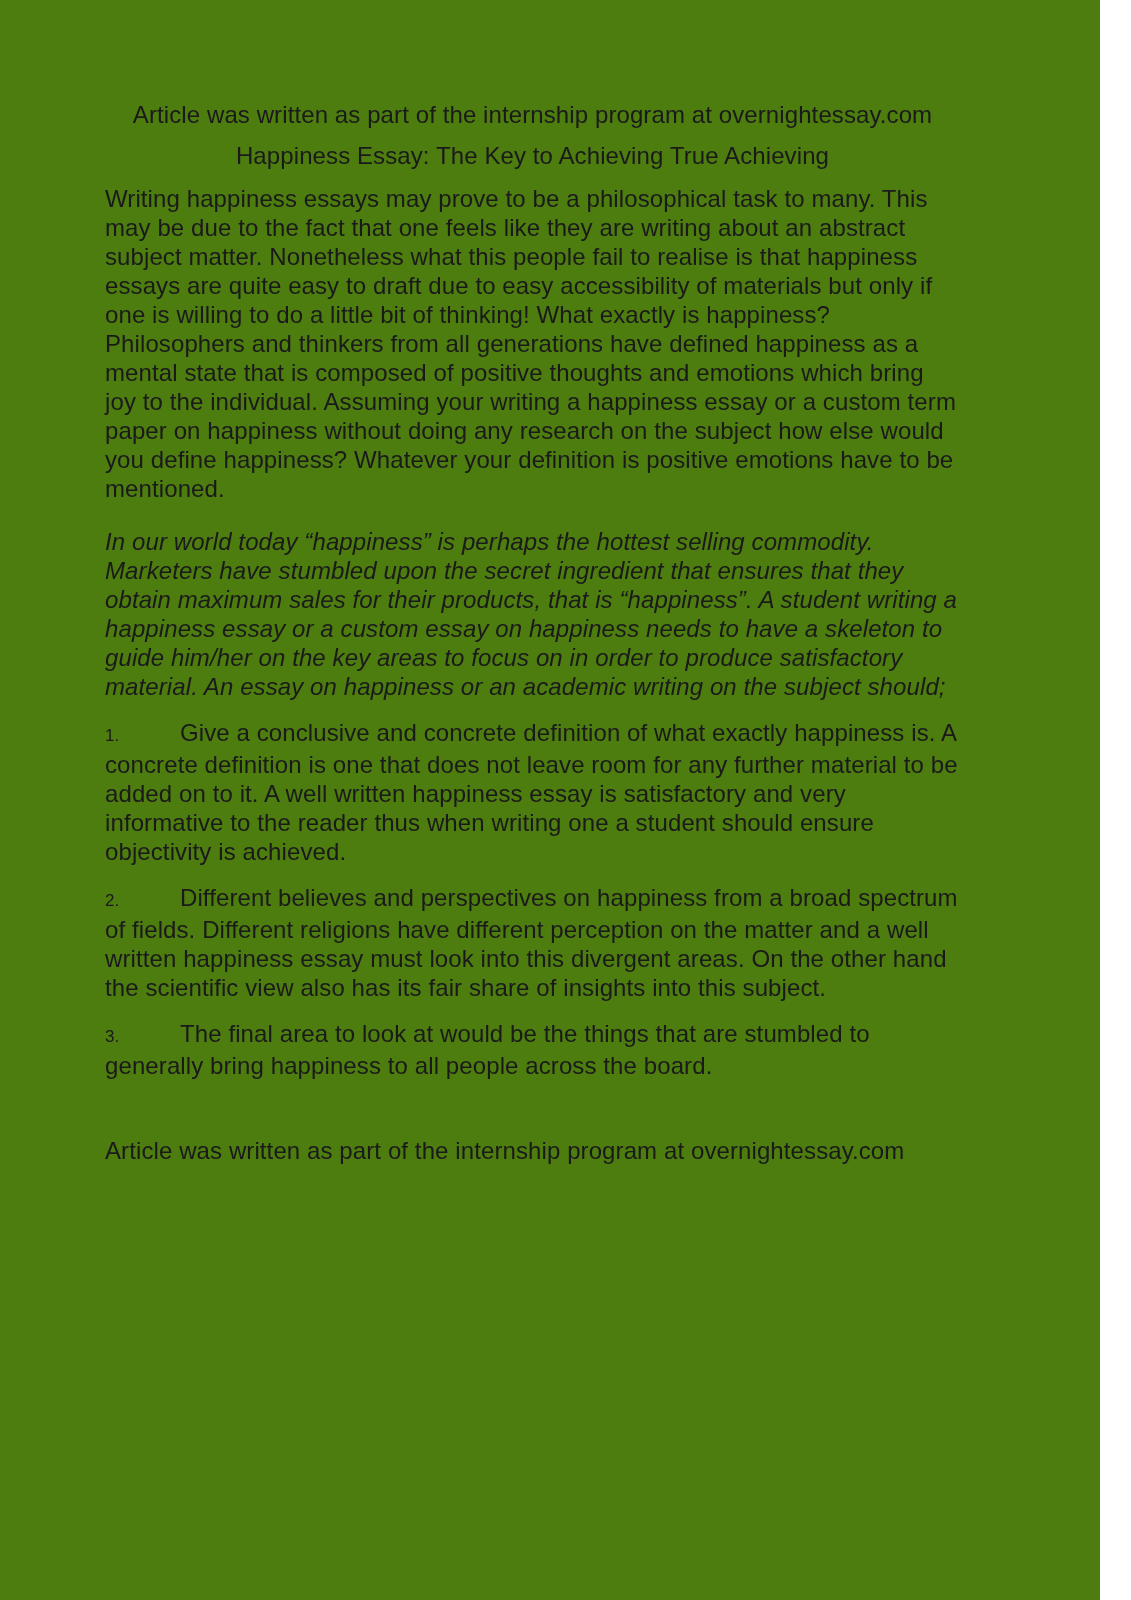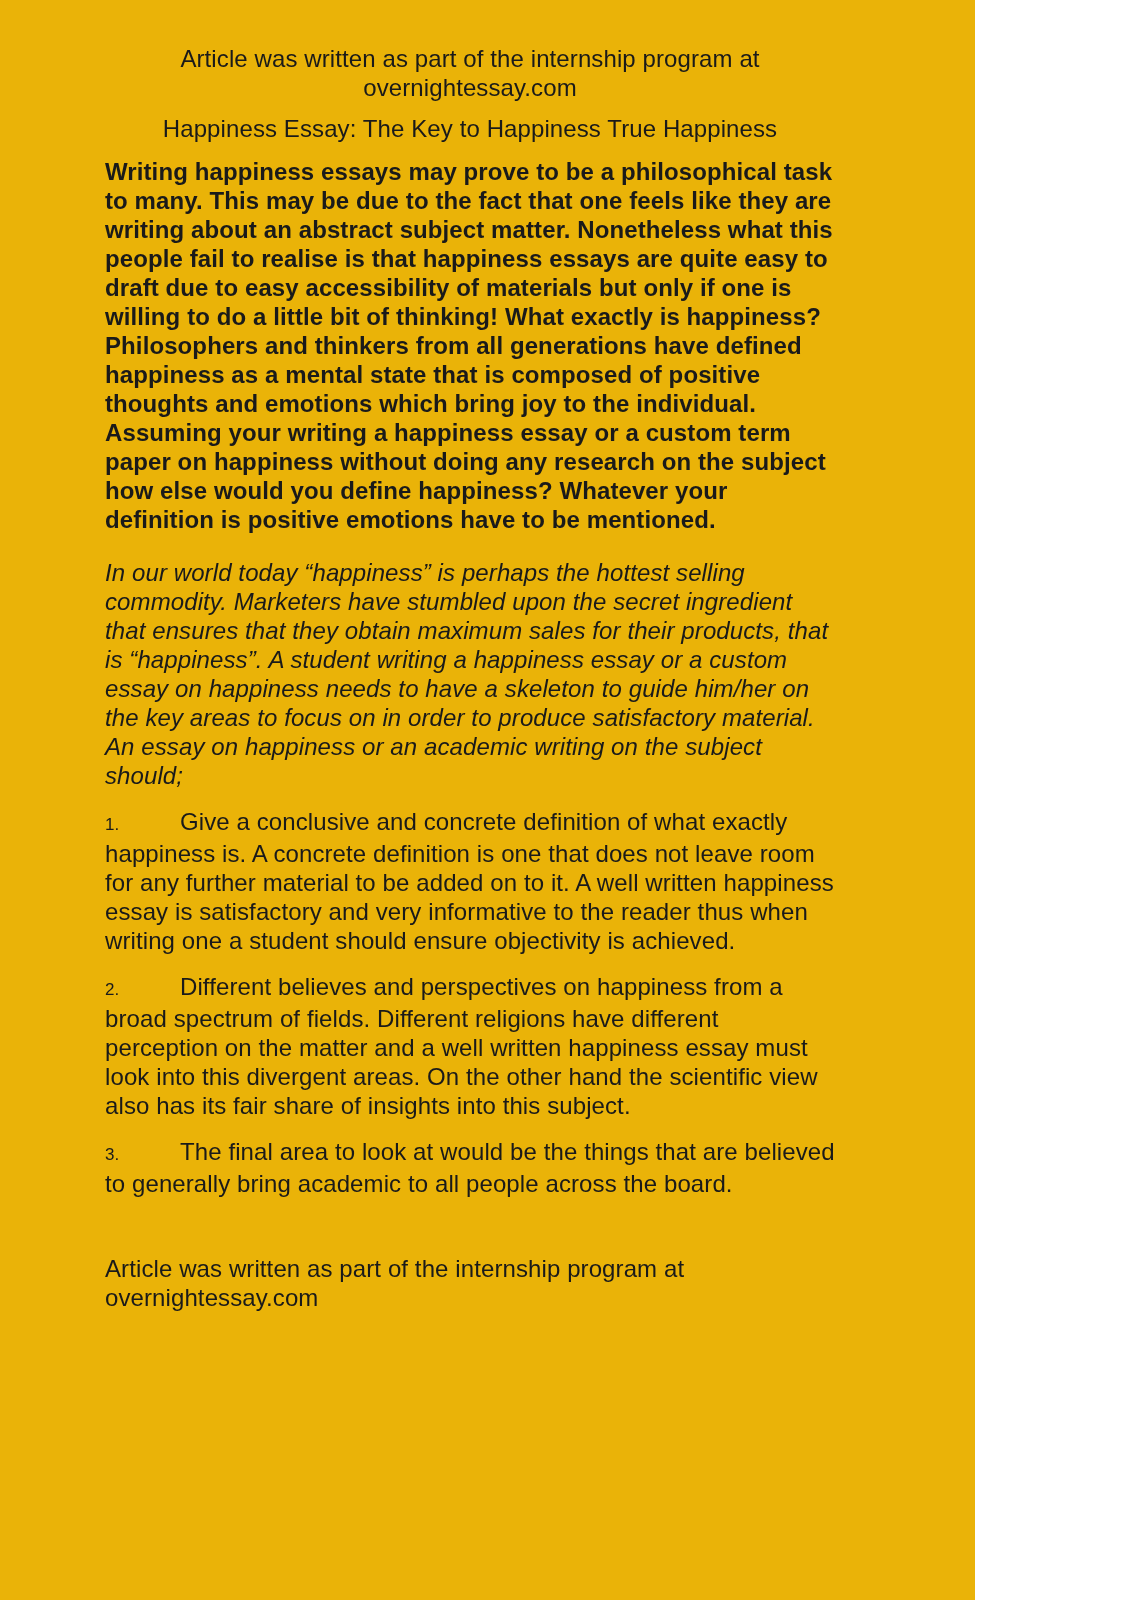--- a/index.html
+++ b/index.html
@@ -9,41 +9,40 @@
   }
   body {
     width: 1131px;
     height: 1600px;
     font-family: "Liberation Sans", "DejaVu Sans", sans-serif;
     color: #1a1a1a;
     -webkit-font-smoothing: antialiased;
   }
   .page {
     box-sizing: border-box;
-    width: 975px;
+    width: 1100px;
     height: 1600px;
-    padding: 44px 140px 0 105px;
-    background: #eab308;
+    padding: 100px 140px 0 105px;
+    background: #4d7c0f;
     overflow: hidden;
   }
   .page p {
     margin: 0;
     font-size: 24px;
     line-height: 29px;
     letter-spacing: 0.1px;
   }
   .centered {
     text-align: center;
   }
   .title {
     margin-top: 12px !important;
   }
   .para-intro {
     margin-top: 14px !important;
-    font-weight: bold;
   }
   .para-body {
     margin-top: 24px !important;
     font-style: italic;
   }
   .list-item {
     margin-top: 17px !important;
   }
   .num {
     display: inline-block;
@@ -55,37 +54,37 @@
     margin-top: 56px !important;
   }
 </style>
 </head>
 <body>
 
 <div class="page">
 
   <p class="centered">Article was written as part of the internship program at overnightessay.com</p>
 
-  <p class="centered title">Happiness Essay: The Key to Happiness True Happiness</p>
+  <p class="centered title">Happiness Essay: The Key to Achieving True Achieving</p>
 
   <p class="para-intro">Writing happiness essays may prove to be a philosophical task to many. This may be due to the fact that one feels like they are writing about an abstract subject matter. Nonetheless what this people fail to realise is that happiness essays are quite easy to draft due to easy accessibility of materials but only if one is willing to do a little bit of thinking! What exactly is happiness? Philosophers and thinkers from all generations have defined happiness as a mental state that is composed of positive thoughts and emotions which bring joy to the individual. Assuming your writing a happiness essay or a custom term paper on happiness without doing any research on the subject how else would you define happiness? Whatever your definition is positive emotions have to be mentioned.</p>
 
   <p class="para-body">In our world today “happiness” is perhaps the hottest selling commodity. Marketers have stumbled upon the secret ingredient that ensures that they obtain maximum sales for their products, that is “happiness”. A student writing a happiness essay or a custom essay on happiness needs to have a skeleton to guide him/her on the key areas to focus on in order to produce satisfactory material. An essay on happiness or an academic writing on the subject should;</p>
 
   <div>
 
     <p class="list-item">
       <span class="num">1.</span><span>Give a conclusive and concrete definition of what exactly happiness is. A concrete definition is one that does not leave room for any further material to be added on to it. A well written happiness essay is satisfactory and very informative to the reader thus when writing one a student should ensure objectivity is achieved.</span>
     </p>
 
     <p class="list-item">
       <span class="num">2.</span><span>Different believes and perspectives on happiness from a broad spectrum of fields. Different religions have different perception on the matter and a well written happiness essay must look into this divergent areas. On the other hand the scientific view also has its fair share of insights into this subject.</span>
     </p>
 
     <p class="list-item">
-      <span class="num">3.</span><span>The final area to look at would be the things that are believed to generally bring academic to all people across the board.</span>
+      <span class="num">3.</span><span>The final area to look at would be the things that are stumbled to generally bring happiness to all people across the board.</span>
     </p>
 
   </div>
 
   <p class="footer-line">Article was written as part of the internship program at overnightessay.com</p>
 
 </div>
 
 </body></html>

